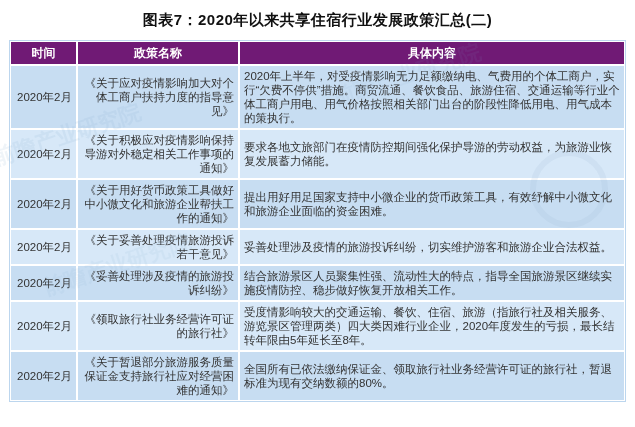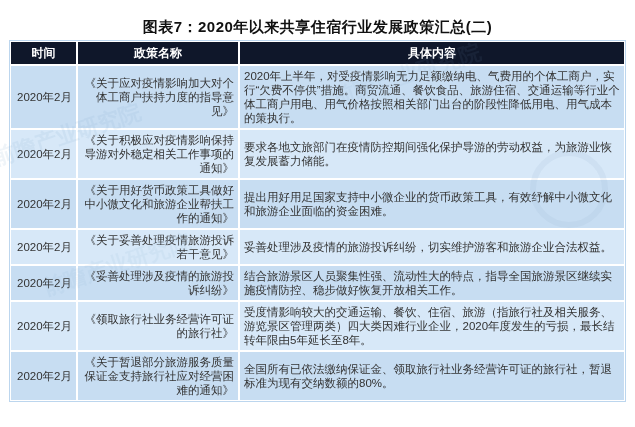--- a/index.html
+++ b/index.html
@@ -2,36 +2,36 @@
 <html><head>
 <meta charset="utf-8">
 <style>
   html,body{margin:0;padding:0;background:#ffffff;}
   body{
     width:635px;height:427px;position:relative;overflow:hidden;
     font-family:"Liberation Sans","DejaVu Sans",sans-serif;
     -webkit-font-smoothing:antialiased;
   }
   .page-title{
-    margin:7px;padding-top:11px;text-align:center;
+    margin:0;padding-top:11px;text-align:center;
     font-size:15px;font-weight:bold;color:#111111;letter-spacing:0.5px;
   }
   .policy-table{
     position:absolute;left:9px;top:40px;width:617px;
     border-collapse:separate;border-spacing:0;
     border:1px solid #bcd6ee;
     font-size:11.5px;color:#333333;table-layout:fixed;
   }
   .policy-table th,.policy-table td{
     border:1px solid #ffffff;
     padding:3px 4px;vertical-align:middle;
     line-height:14px;word-break:break-all;
   }
   .policy-table th{
-    background:#0f172a;color:#ffffff;font-weight:bold;
+    background:#701a75;color:#ffffff;font-weight:bold;
     font-size:12px;height:18px;text-align:center;padding:2px 4px;
   }
   .col-date{width:67px;}
   .col-policy{width:162px;}
   .col-content{width:auto;}
   tr.row-odd td{background:#c7ddf2;}
   tr.row-even td{background:#d7e8f8;}
   td.cell-date{text-align:right;}
   td.cell-policy{text-align:right;}
   td.cell-content{text-align:left;}

